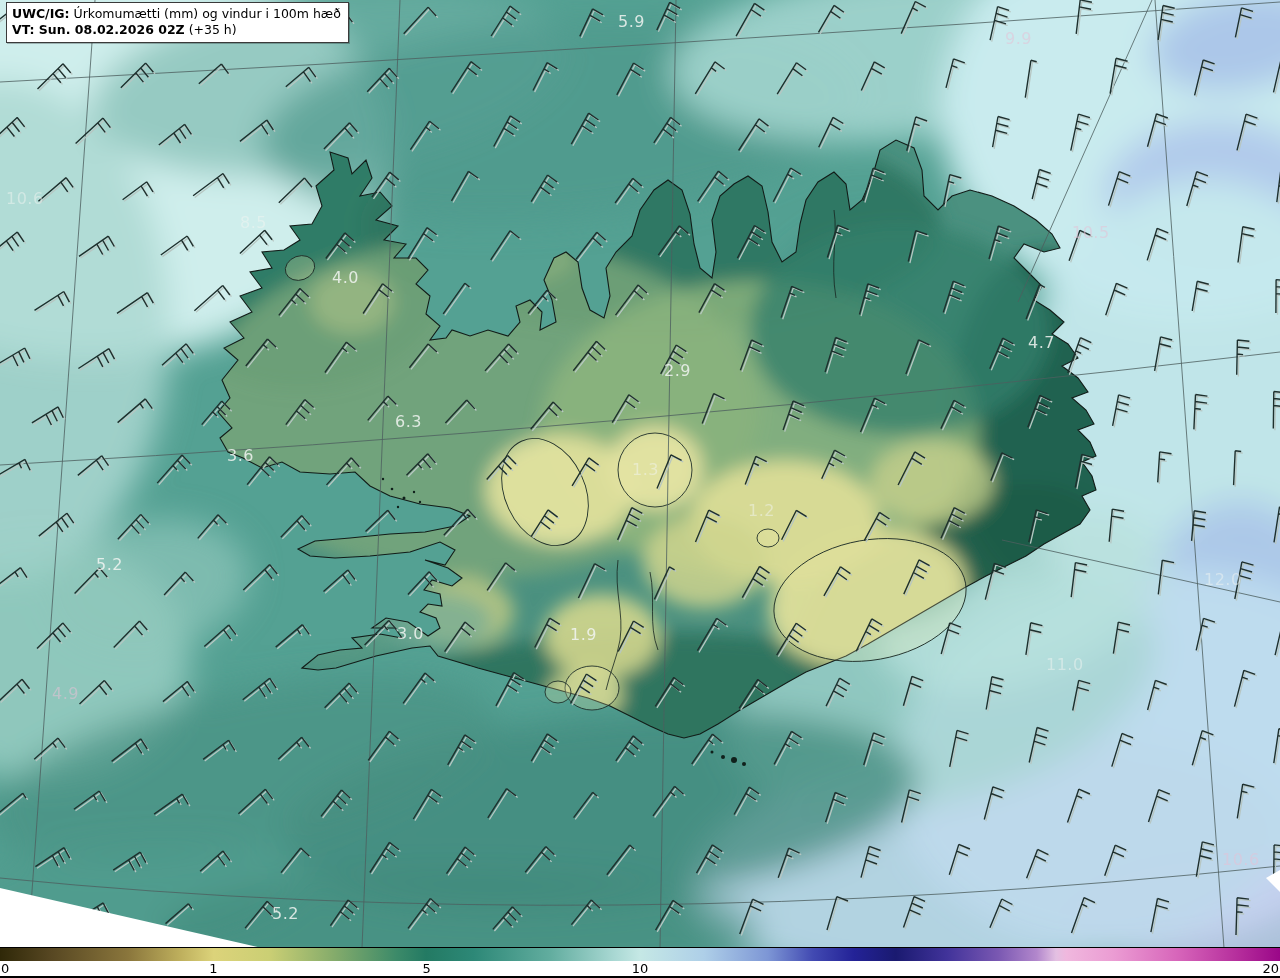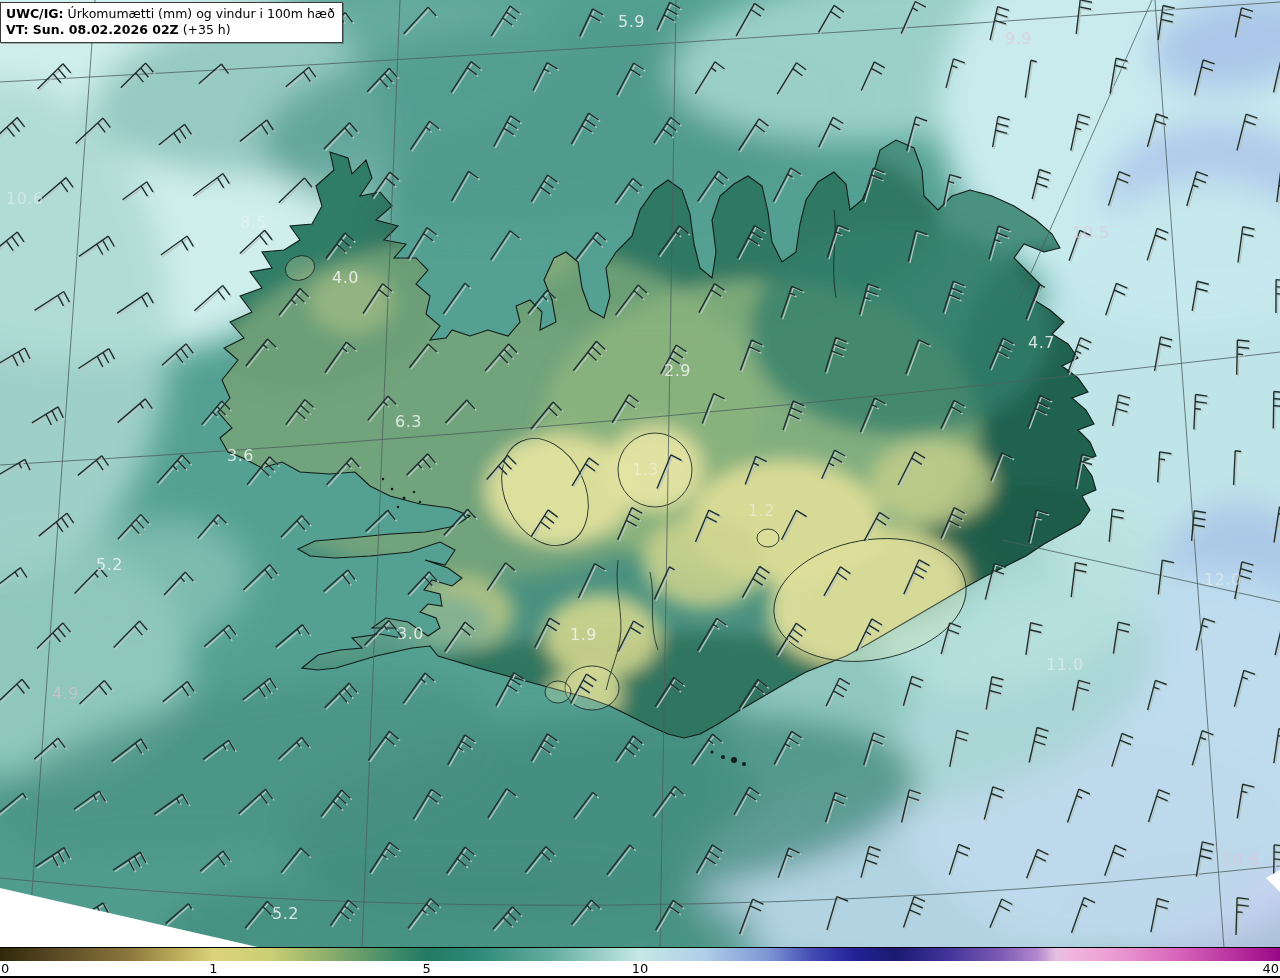--- a/index.html
+++ b/index.html
@@ -1,19 +1,19 @@
 <!DOCTYPE html>
 <html><head>
 <meta charset="utf-8">
 <style>
   html,body{margin:0;padding:0;background:#fff;}
   #stage{position:relative;width:1280px;height:978px;overflow:hidden;background:#fff;
          font-family:"DejaVu Sans","Liberation Sans",sans-serif;}
   #mapsvg{position:absolute;left:0;top:0;}
-  #titlebox{position:absolute;left:0;top:2px;background:#fff;border:1px solid #3a3a3a;
+  #titlebox{position:absolute;left:6px;top:2px;background:#fff;border:1px solid #3a3a3a;
             padding:3px 7px 4px 5px;font-size:12.5px;line-height:16px;color:#000;z-index:5;
             white-space:nowrap;box-shadow:1px 1px 0 rgba(0,0,0,0.25);}
   .b{font-weight:bold;}
   .contour-label{fill:#f2f5f2;font-size:16px;letter-spacing:0.5px;}
   .contour-label.f{opacity:0.5;}
   .contour-label.w{opacity:0.85;}
   .contour-label.p{fill:#e5c2d6;opacity:0.55;}
   #cbarlabels{position:absolute;left:0;top:961px;width:1280px;height:15px;background:#fff;
               font-size:13px;color:#000;z-index:4;}
   #cbarlabels span{position:absolute;top:0;}
@@ -744,15 +744,15 @@
     <div><span class="b">VT: Sun. 08.02.2026 02Z</span><span> (+35 h)</span></div>
   </div>
 
   <div id="cbarlabels">
       <span style="left: 1px;">0</span>
       <span style="left: 213.333px; transform: translateX(-50%);">1</span>
       <span style="left: 426.667px; transform: translateX(-50%);">5</span>
       <span style="left: 640px; transform: translateX(-50%);">10</span>
       <span style="left: 853.333px; transform: translateX(-50%); margin-top: 24px;">15</span>
       <span style="left: 1066.67px; transform: translateX(-50%); margin-top: 38px;">30</span>
-      <span style="right: 1px;">40</span>
+      <span style="right: 1px;">20</span>
     </div>
 </div>
 
 </body></html>

